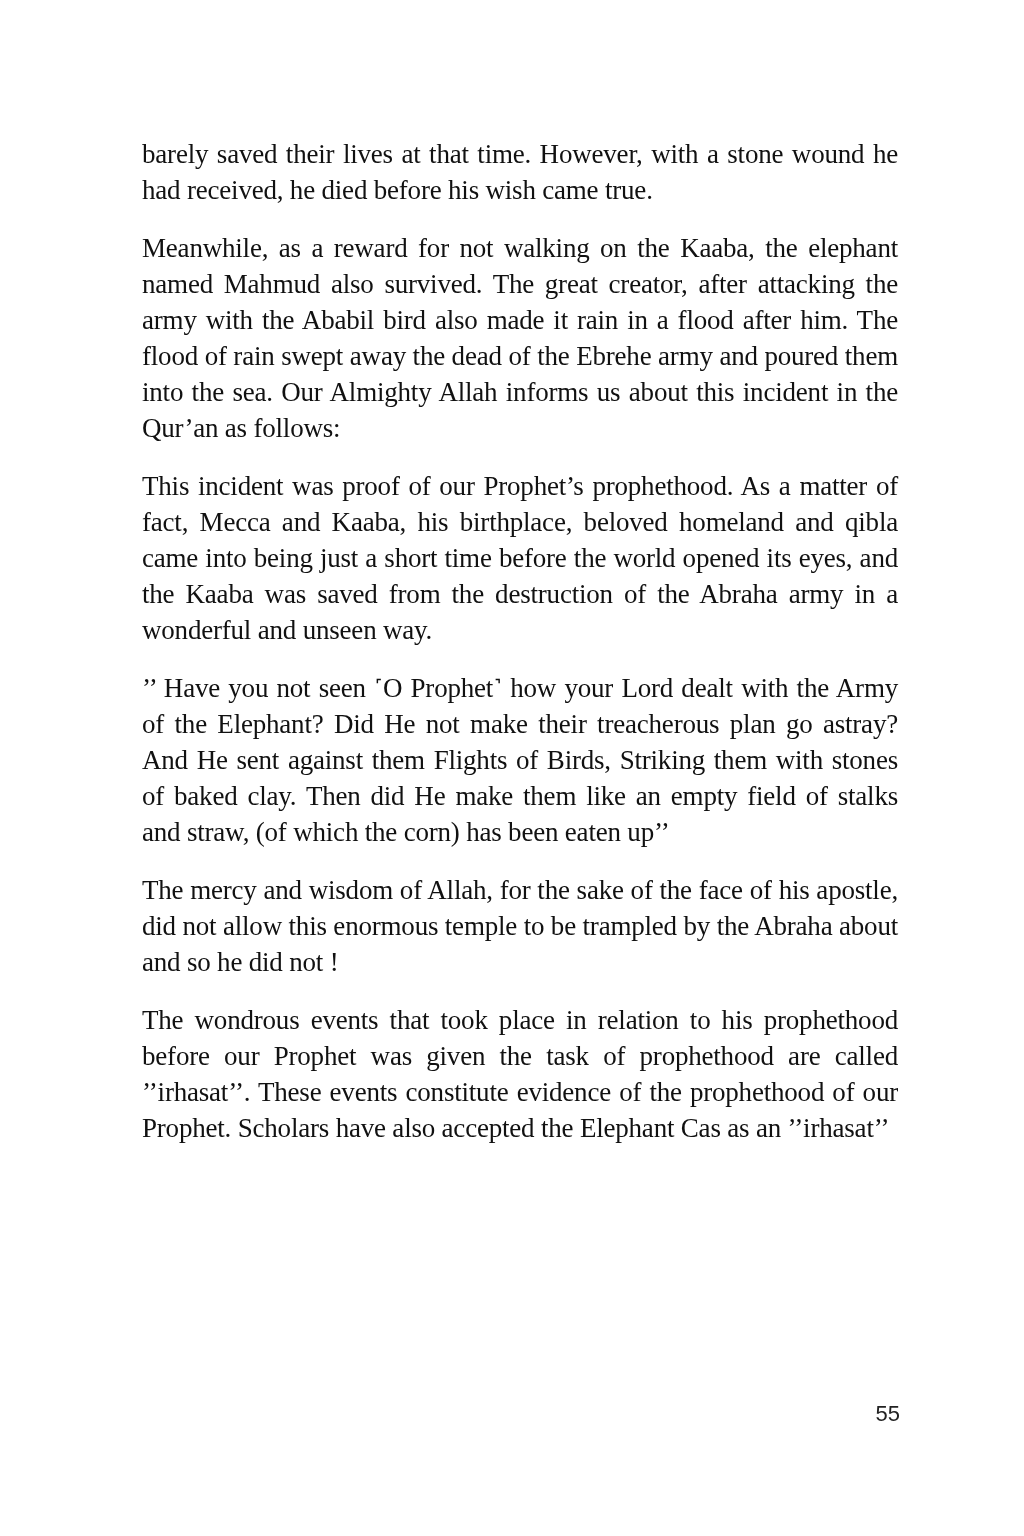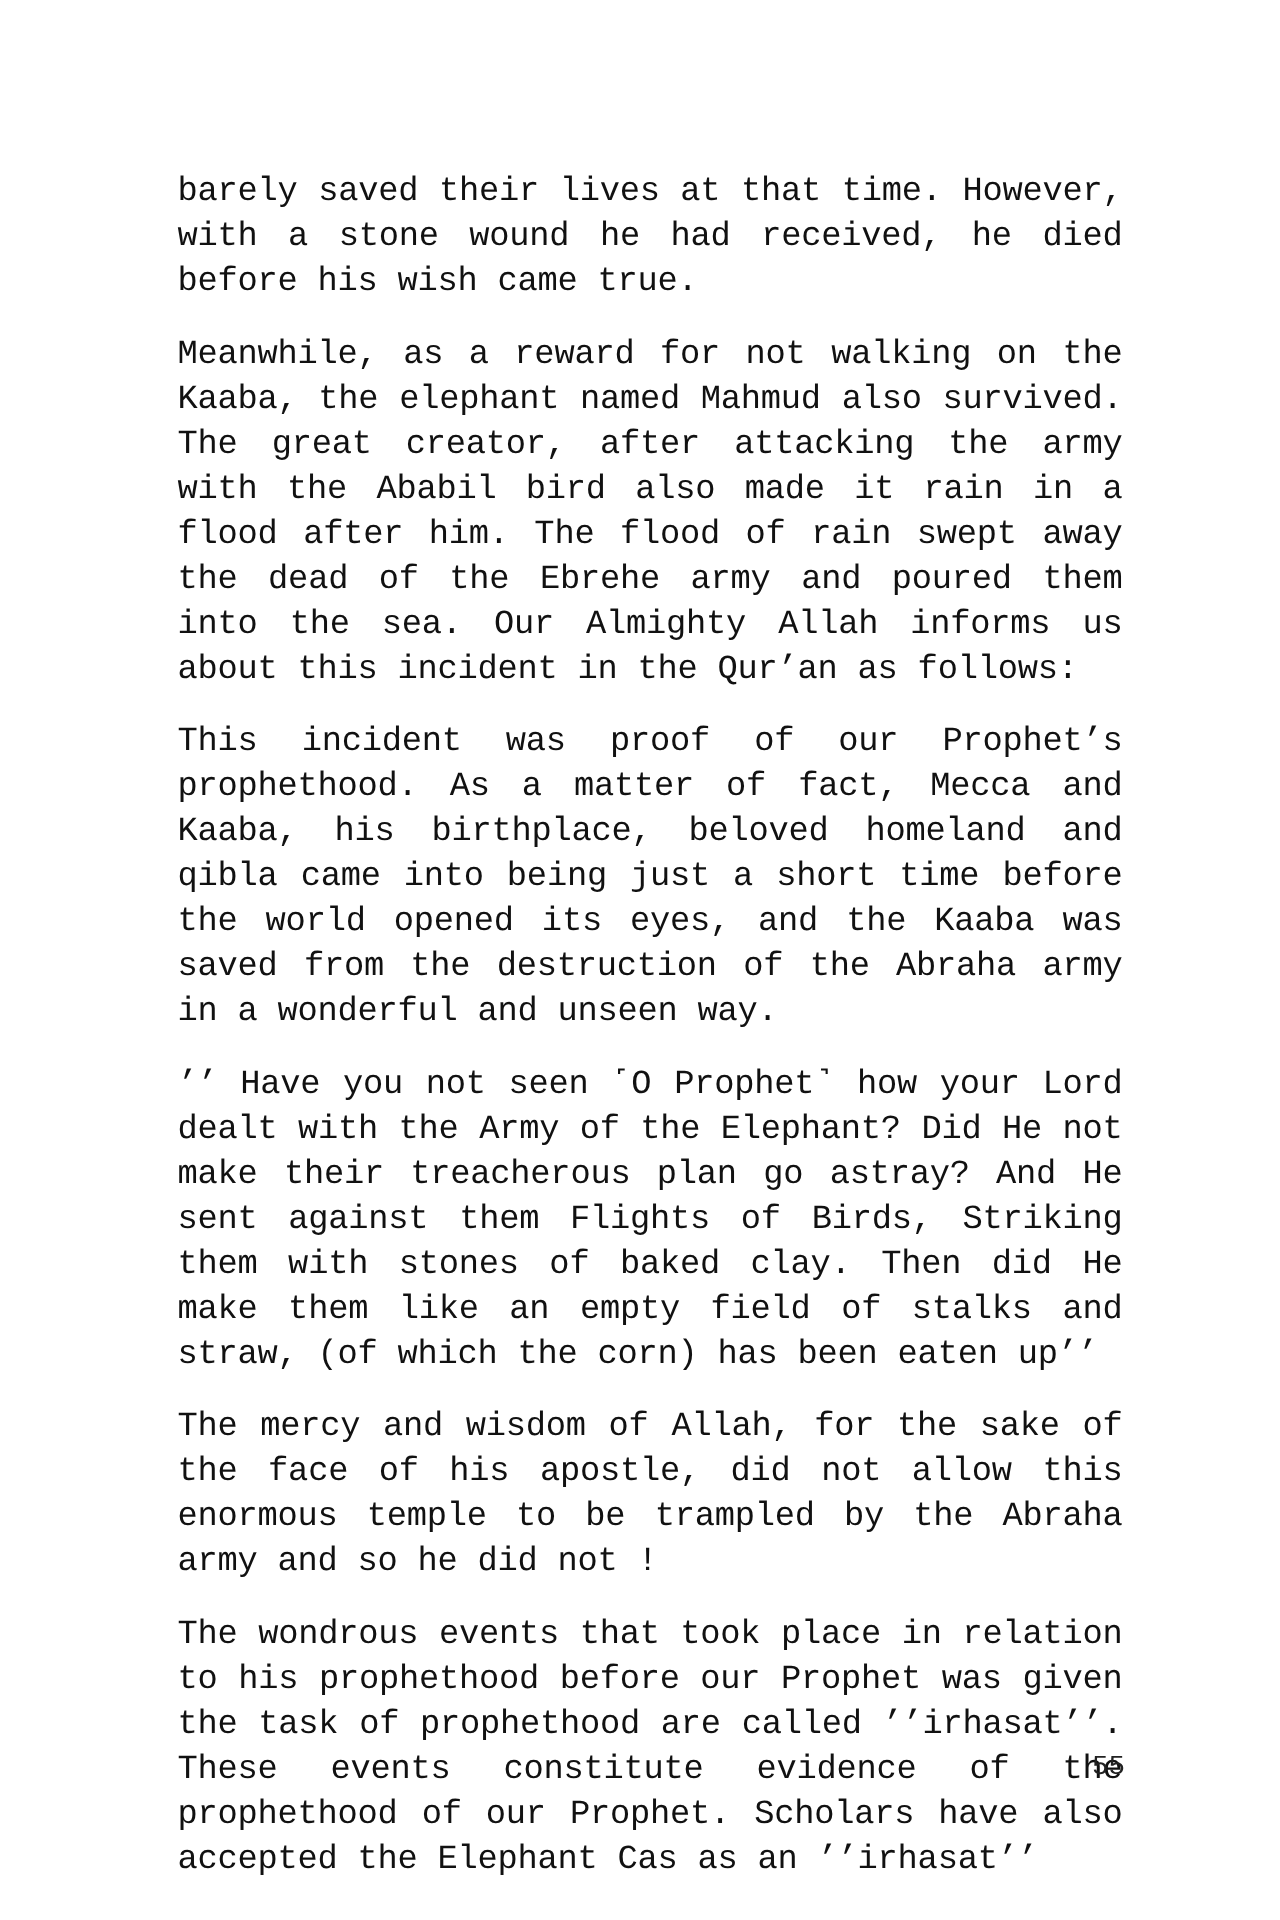--- a/index.html
+++ b/index.html
@@ -11,47 +11,47 @@
       width: 1024px;
       height: 1536px;
       position: relative;
       overflow: hidden;
     }
     .page {
       position: absolute;
       left: 142px;
       top: 136px;
       width: 756px;
-      font-family: Liberation Mono, monospace;
+      font-family: Liberation Serif, serif;
       font-size: 27px;
       line-height: 36px;
       color: #111111;
       letter-spacing: -0.2px;
     }
     .para {
       margin: 0 0 22px 0;
       text-align: justify;
       hyphens: manual;
     }
     .page-number {
       position: absolute;
       left: 860px;
       top: 1401px;
       width: 40px;
       text-align: right;
-      font-family: Liberation Mono, monospace;
+      font-family: Liberation Sans, sans-serif;
       font-size: 22px;
       color: #222222;
     }
   </style>
 </head>
 <body>
 
 <div class="page">
   <p class="para">barely saved their lives at that time. However, with a stone wound he had received, he died before his wish came true.</p>
   <p class="para">Meanwhile, as a reward for not walking on the Kaaba, the elephant named Mahmud also survived. The great creator, after attacking the army with the Ababil bird also made it rain in a flood after him. The flood of rain swept away the dead of the Ebrehe army and poured them into the sea. Our Almighty Allah informs us about this incident in the Qur’an as follows:</p>
   <p class="para">This incident was proof of our Prophet’s prophethood. As a matter of fact, Mecca and Kaaba, his birthplace, be­loved homeland and qibla came into being just a short time before the world opened its eyes, and the Kaaba was saved from the destruction of the Abraha army in a wonderful and unseen way.</p>
   <p class="para">’’ Have you not seen ˹O Prophet˺ how your Lord dealt with the Army of the Elephant?  Did He not make their treacherous plan go astray? And He sent against them Flights of Birds, Striking them with stones of baked clay. Then did He make them like an empty field of stalks and straw, (of which the corn) has been eaten up’’</p>
-  <p class="para">The mercy and wisdom of Allah, for the sake of the face of his apostle, did not allow this enormous temple to be trampled by the Abraha army and so he did not !</p>
+  <p class="para">The mercy and wisdom of Allah, for the sake of the face of his apostle, did not allow this enormous temple to be trampled by the Abraha about and so he did not !</p>
   <p class="para">The wondrous events that took place in relation to his prophethood before our Prophet was given the task of prophethood are called ’’irhasat’’. These events consti­tute evidence of the prophethood of our Prophet. Schol­ars have also accepted the Elephant Cas as an ’’irhasat’’</p>
 </div>
 
 <div class="page-number">55</div>
 
 </body></html>

